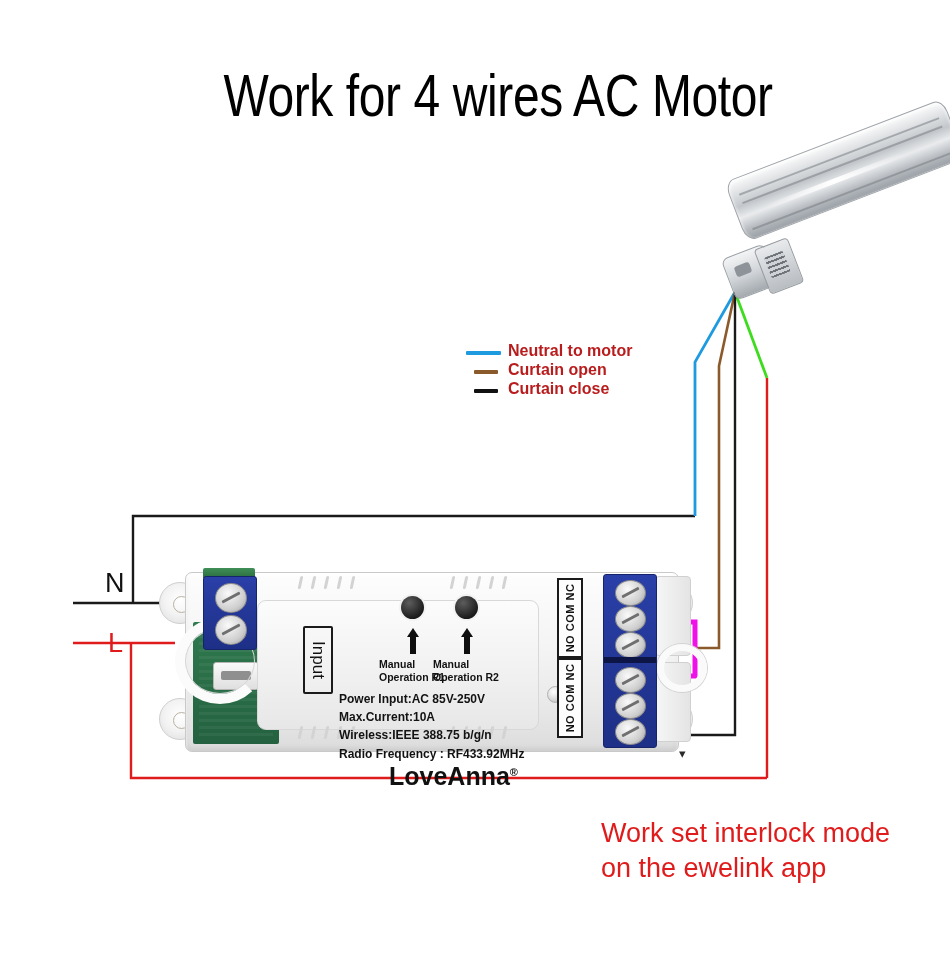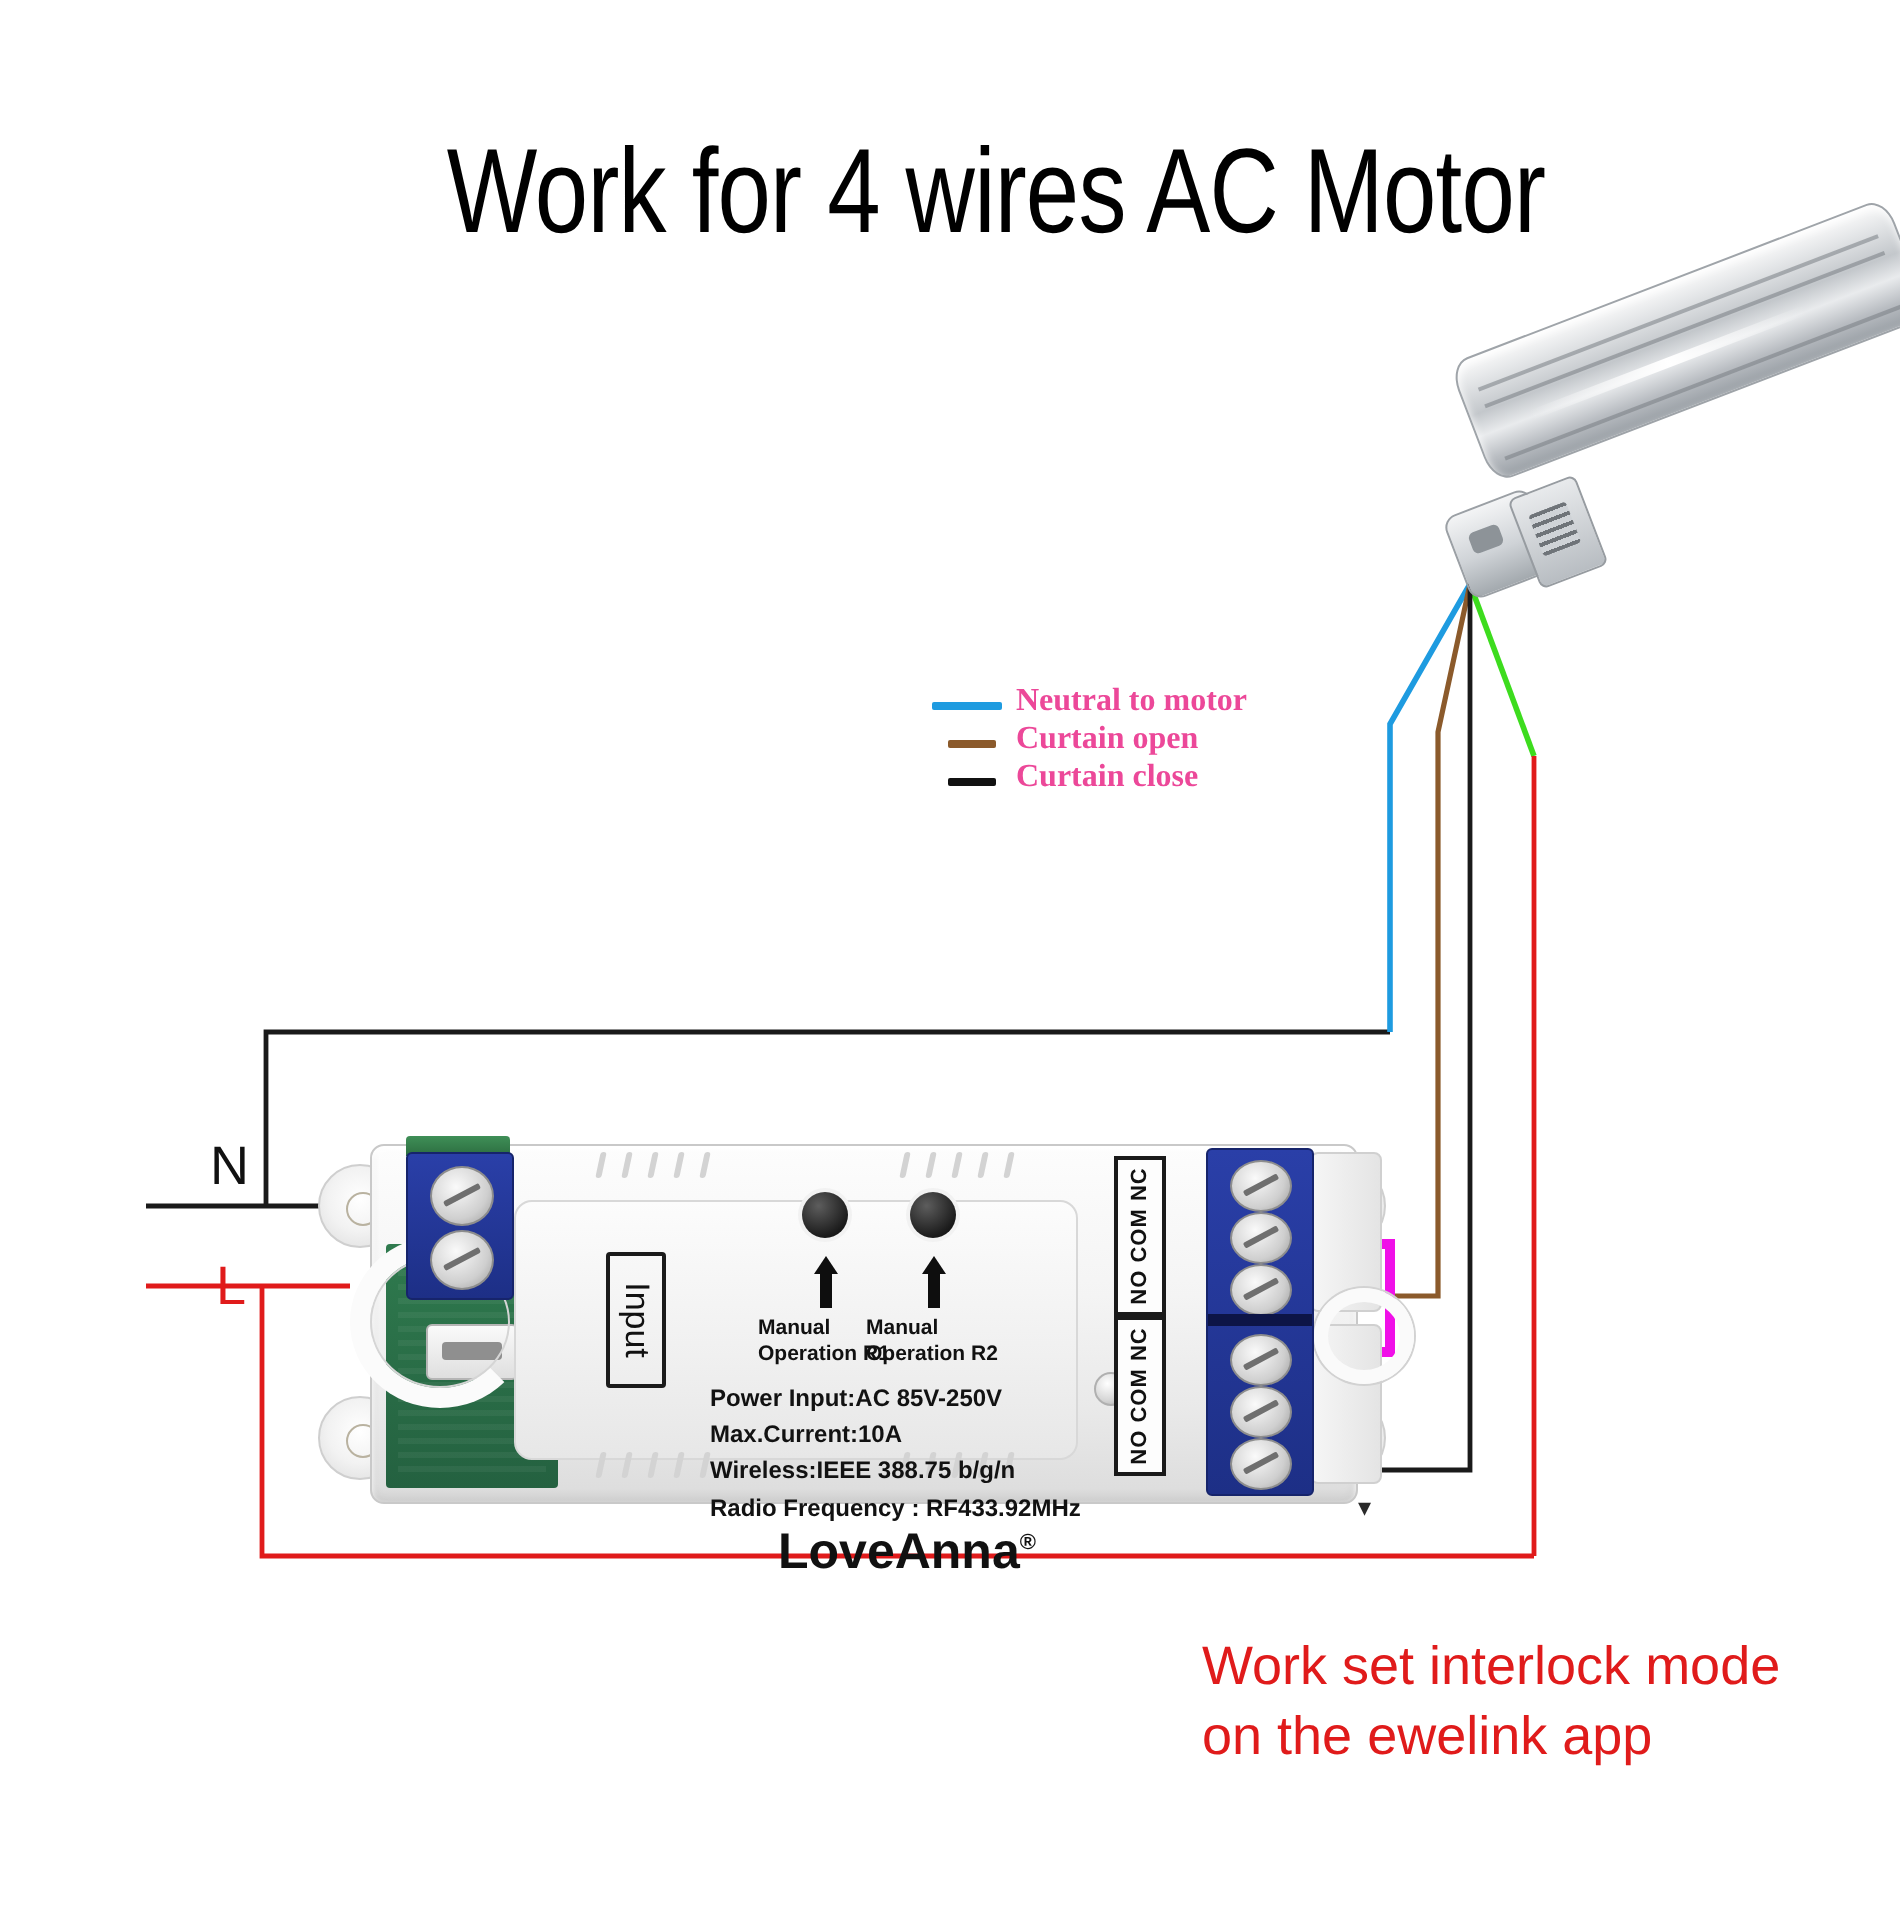--- a/index.html
+++ b/index.html
@@ -22,22 +22,22 @@
   
   #wires{position:absolute;left:0;top:0;width:950px;height:961px;}
 
   
   #legend{position:absolute;left:443px;top:344px;width:200px;}
   .lg-row{position:relative;height:19px;}
   .lg-sw{position:absolute;left:0;top:7px;height:4px;border-radius:1px;}
   .lg-row.long .lg-sw{width:35px;}
   .lg-row.short .lg-sw{left:8px;width:24px;}
   .lg-tx{position:absolute;left:42px;top:-2px;
-         font-family:Liberation Serif, serif;font-weight:700;
-         font-size:16px;color:#ec4899;white-space:nowrap;letter-spacing:0px;}
+         font-family:Liberation Sans, sans-serif;font-weight:700;
+         font-size:16px;color:#b91c1c;white-space:nowrap;letter-spacing:0px;}
 
   
   .nl{position:absolute;font-family:"Liberation Sans",sans-serif;
       font-size:27px;font-weight:400;line-height:1;}
   #lbl-n{left:82px;top:570px;color:#111;}
   #lbl-l{left:85px;top:630px;color:#e01b1b;}
 
   
   #cap-input{
     position:absolute;left:47px;top:802px;
@@ -147,21 +147,21 @@
   .marrow i{position:absolute;left:3px;top:7px;width:6px;height:19px;background:#0e0e0e;}
   .marrow b{position:absolute;left:0;top:0;width:0;height:0;
      border-left:6px solid transparent;border-right:6px solid transparent;
      border-bottom:9px solid #0e0e0e;}
   #ma1{left:256px;top:62px;} #ma2{left:310px;top:62px;}
   .mlab{position:absolute;font-family:"Liberation Sans",sans-serif;
      font-size:10.5px;font-weight:700;color:#111;line-height:1.22;text-align:left;white-space:nowrap;}
   #ml1{left:228px;top:92px;} #ml2{left:282px;top:92px;}
 
   
-  #spec{position:absolute;left:204px;top:124px;
+  #spec{position:absolute;left:188px;top:124px;
      font-family:"Liberation Sans",sans-serif;font-size:12px;font-weight:700;
      color:#121212;line-height:1.52;white-space:nowrap;}
   
   #brand{position:absolute;left:238px;top:196px;
      font-family:"Liberation Sans",sans-serif;font-size:25px;font-weight:700;color:#111;}
   #brand sup{font-size:11px;vertical-align:super;}
   
   #wifi{position:absolute;left:528px;top:180px;font-size:13px;color:#2a2a2a;}
   #led{position:absolute;left:396px;top:120px;width:15px;height:15px;border-radius:50%;
      background:radial-gradient(circle at 38% 32%,#ffffff,#d6d6d6 60%,#a8a8a8);

